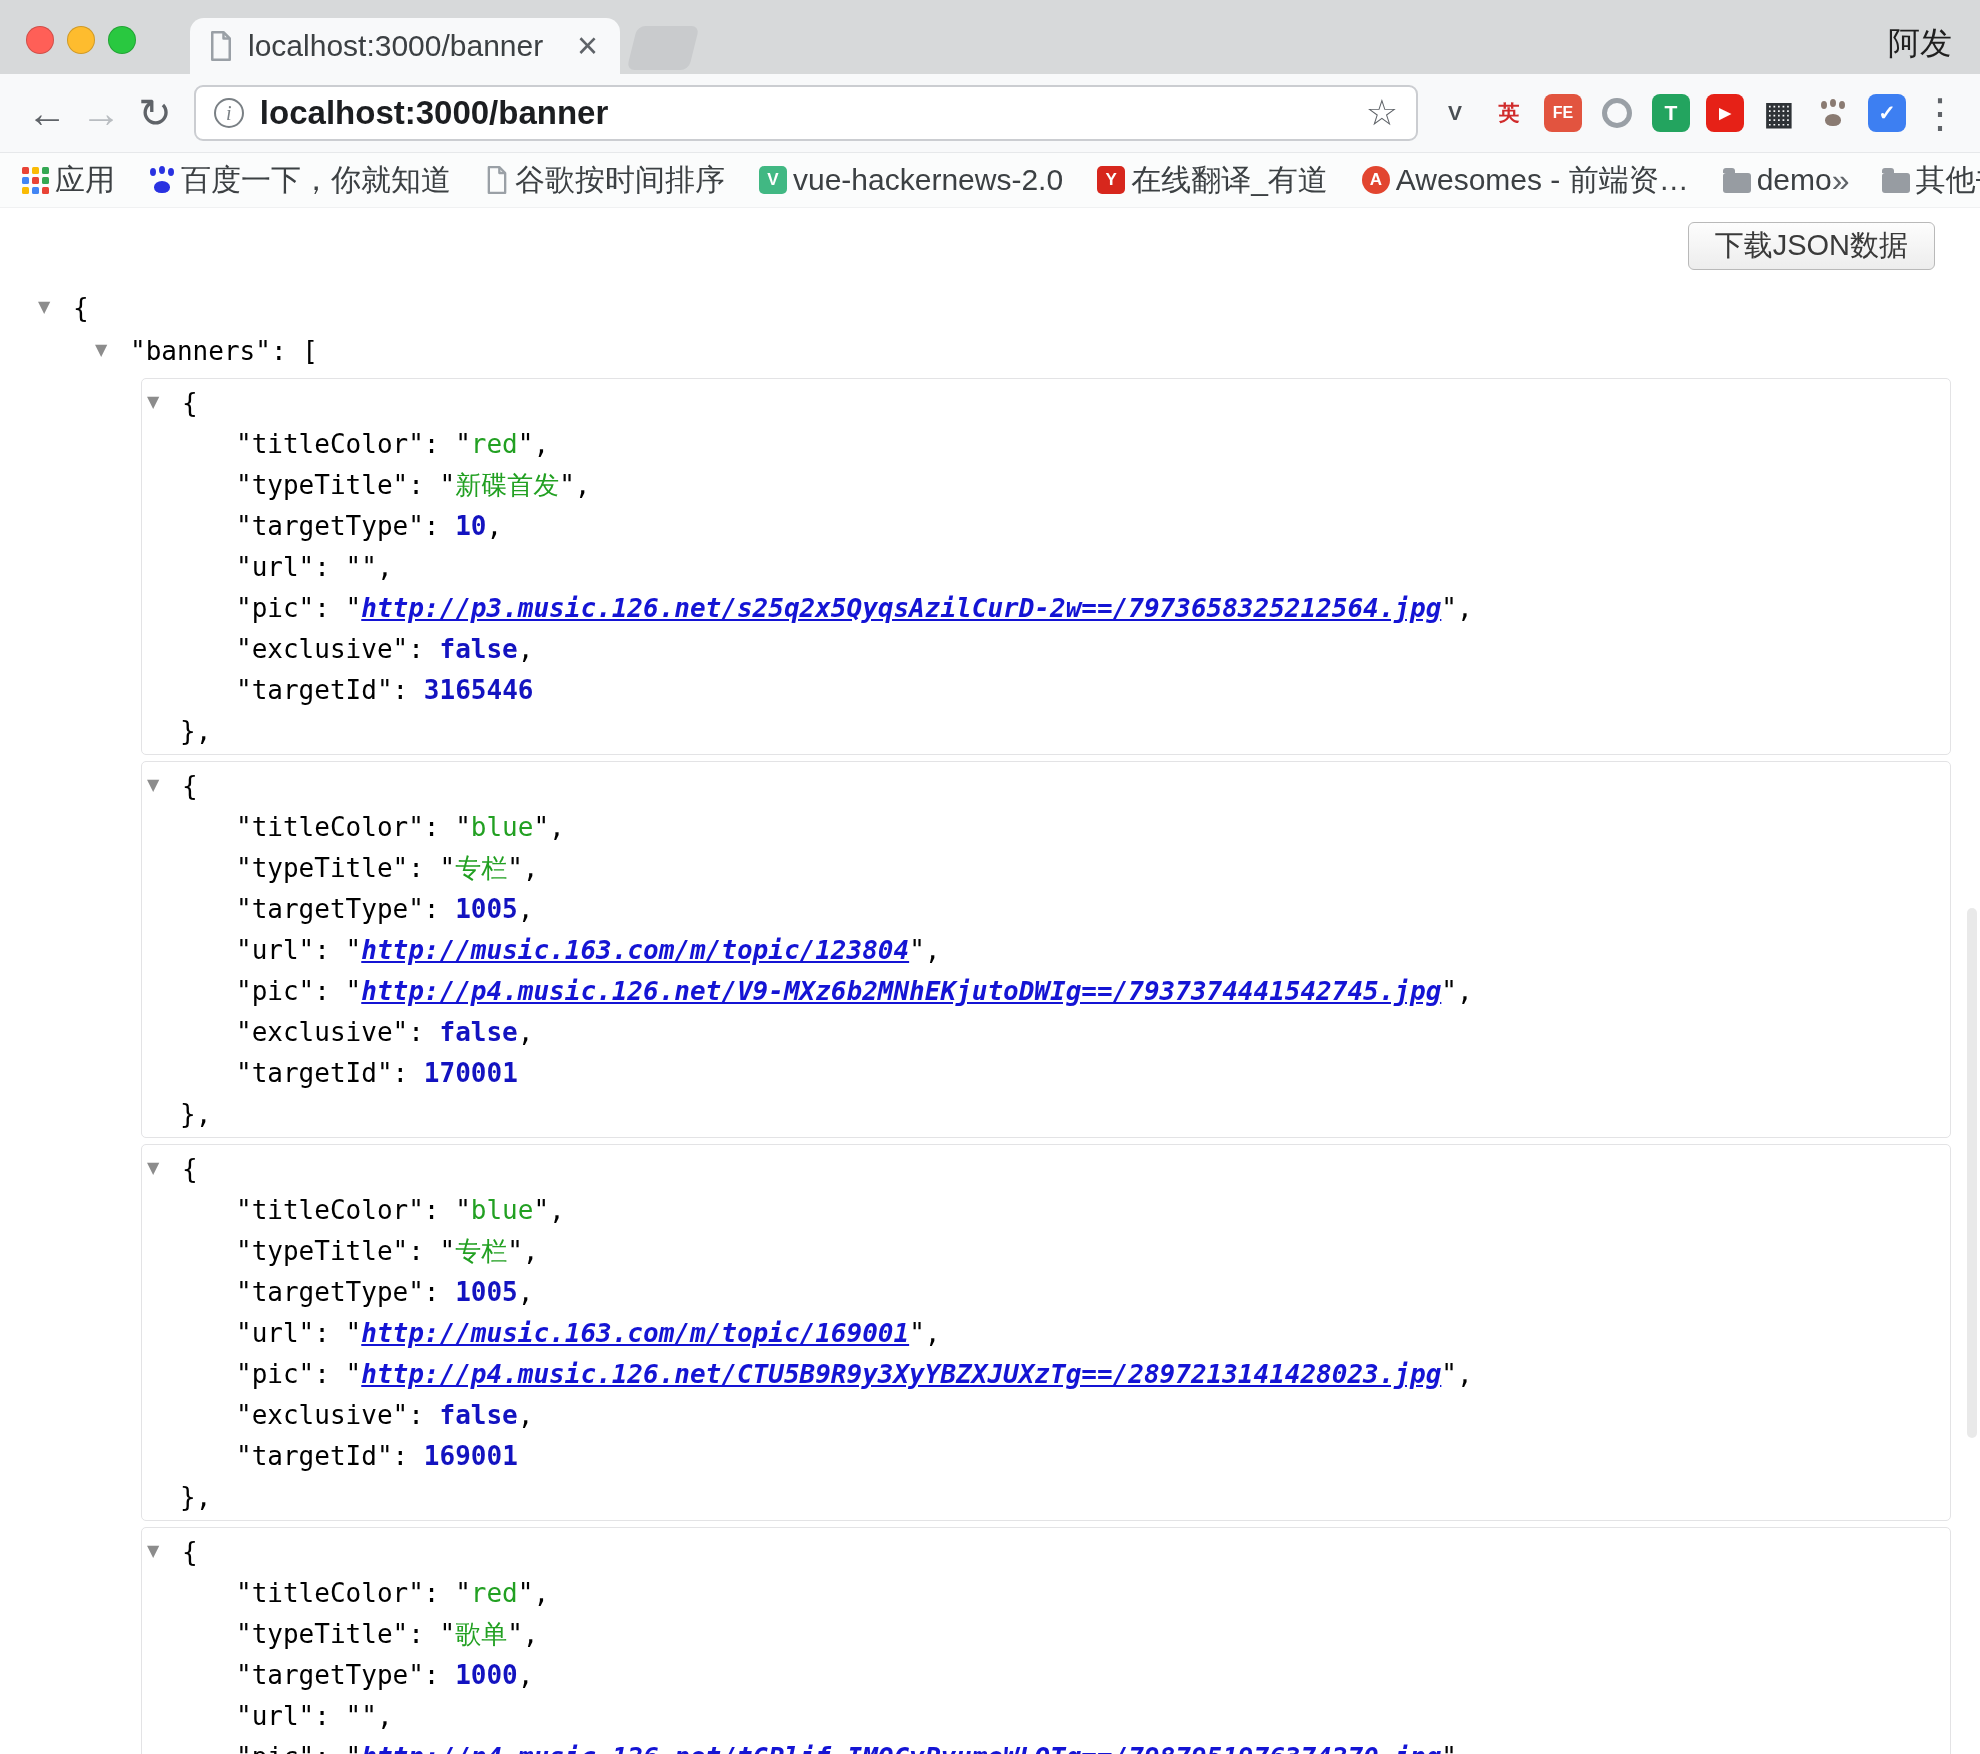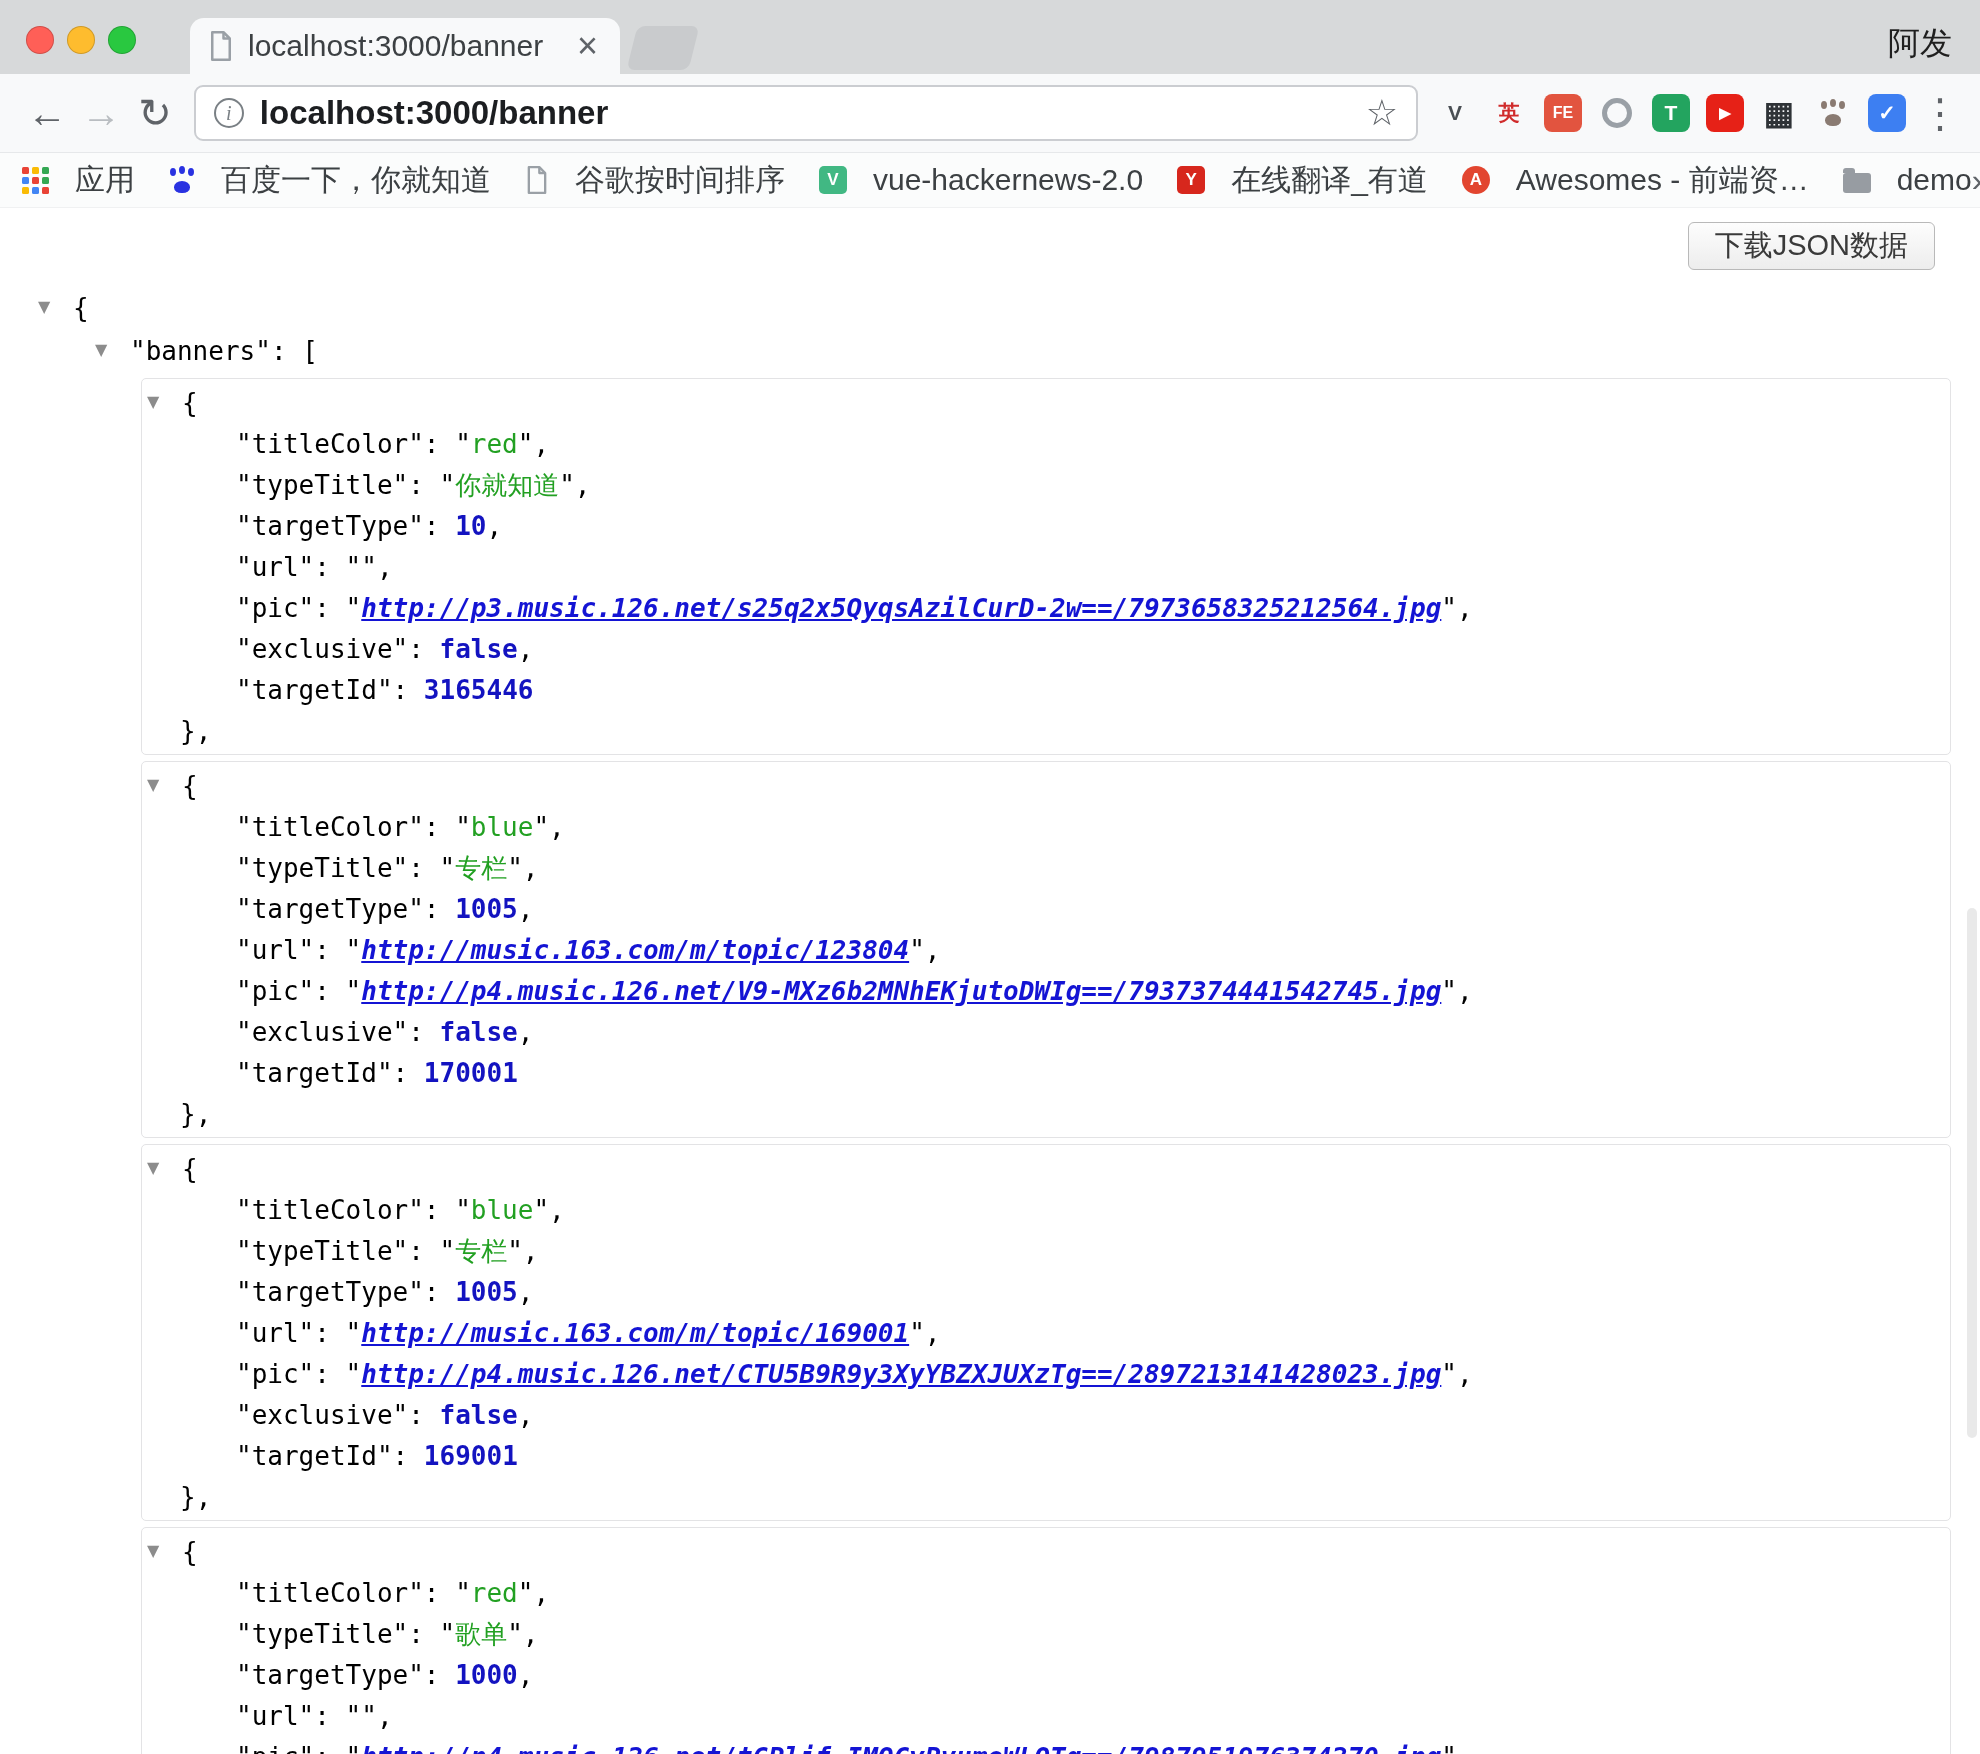--- a/index.html
+++ b/index.html
@@ -67,21 +67,21 @@
   .doc-icon{display:inline-flex;align-items:center;}
   .folder-icon{position:relative;display:inline-block;width:28px;height:20px;background:#979ca2;border-radius:3px;margin-top:5px;}
   .folder-icon::before{content:"";position:absolute;top:-5px;left:0;width:12px;height:5px;background:#979ca2;border-radius:3px 3px 0 0;}
   .menu-dots{font-size:40px;color:#5f6368;margin-left:10px;cursor:pointer;font-family:"DejaVu Sans",sans-serif;}
   
   .bookmarks{
     height:54px;background:#fbfcfc;display:flex;align-items:center;padding:0 22px;
     border-bottom:1px solid #f0f1f2;font-size:30px;color:#3c4043;
   }
   .bm-items{display:flex;align-items:center;gap:34px;}
-  .bm-item{display:flex;align-items:center;gap:26px;cursor:pointer;white-space:nowrap;}
+  .bm-item{display:flex;align-items:center;gap:6px;cursor:pointer;white-space:nowrap;}
   .bm-overflow{margin-left:auto;font-size:32px;color:#5f6368;cursor:pointer;}
   .bm-divider{width:1px;height:28px;background:#d4d6d8;margin:0 16px;}
   
   .content{position:relative;height:1548px;background:#fff;overflow:hidden;}
   .page-inner{width:1951px;}
   .toolbar-row{padding-top:14px;display:flex;justify-content:flex-end;align-items:center;margin-left:48px;}
   .btn{
     height:48px;padding:0 26px;font-size:29px;color:#3a3a3a;border:1px solid #b9b9b9;border-radius:6px;
     background:linear-gradient(#fdfdfd,#ededed);cursor:pointer;font-family:"Liberation Sans",sans-serif;
   }
@@ -233,21 +233,21 @@
     <div class="page-inner">
       <div class="toolbar-row">
         <button class="btn dl-btn">下载JSON数据</button>
       </div>
       <div class="json-tree" id="json-tree">
           <div class="jrow" style="padding-left: 73px;"><span class="tri">▼</span><span class="j-p">{</span></div>
           <div class="jrow" style="padding-left: 130px;"><span class="tri">▼</span><span class="j-k">"banners"</span><span class="j-p">: [</span></div>
           <div class="jbox">
             <div class="jrow" style="padding-left: 40px;"><span class="tri">▼</span><span class="j-p">{</span></div>
             <div class="jrow" style="padding-left: 94px;"><span class="j-k">"titleColor"</span><span class="j-p">: </span><span class="j-p">"</span><span class="j-s">red</span><span class="j-p">"</span><span class="j-p">,</span></div>
-            <div class="jrow" style="padding-left: 94px;"><span class="j-k">"typeTitle"</span><span class="j-p">: </span><span class="j-p">"</span><span class="j-s">你就知道</span><span class="j-p">"</span><span class="j-p">,</span></div>
+            <div class="jrow" style="padding-left: 94px;"><span class="j-k">"typeTitle"</span><span class="j-p">: </span><span class="j-p">"</span><span class="j-s">新碟首发</span><span class="j-p">"</span><span class="j-p">,</span></div>
             <div class="jrow" style="padding-left: 94px;"><span class="j-k">"targetType"</span><span class="j-p">: </span><span class="j-n">10</span><span class="j-p">,</span></div>
             <div class="jrow" style="padding-left: 94px;"><span class="j-k">"url"</span><span class="j-p">: </span><span class="j-p">"</span><span class="j-p">"</span><span class="j-p">,</span></div>
             <div class="jrow" style="padding-left: 94px;"><span class="j-k">"pic"</span><span class="j-p">: </span><span class="j-p">"</span><span class="j-l">http://p3.music.126.net/s25q2x5QyqsAzilCurD-2w==/7973658325212564.jpg</span><span class="j-p">"</span><span class="j-p">,</span></div>
             <div class="jrow" style="padding-left: 94px;"><span class="j-k">"exclusive"</span><span class="j-p">: </span><span class="j-n">false</span><span class="j-p">,</span></div>
             <div class="jrow" style="padding-left: 94px;"><span class="j-k">"targetId"</span><span class="j-p">: </span><span class="j-n">3165446</span></div>
             <div class="jrow" style="padding-left: 38px;"><span class="j-p">},</span></div>
           </div>
           <div class="jbox">
             <div class="jrow" style="padding-left: 40px;"><span class="tri">▼</span><span class="j-p">{</span></div>
             <div class="jrow" style="padding-left: 94px;"><span class="j-k">"titleColor"</span><span class="j-p">: </span><span class="j-p">"</span><span class="j-s">blue</span><span class="j-p">"</span><span class="j-p">,</span></div>

